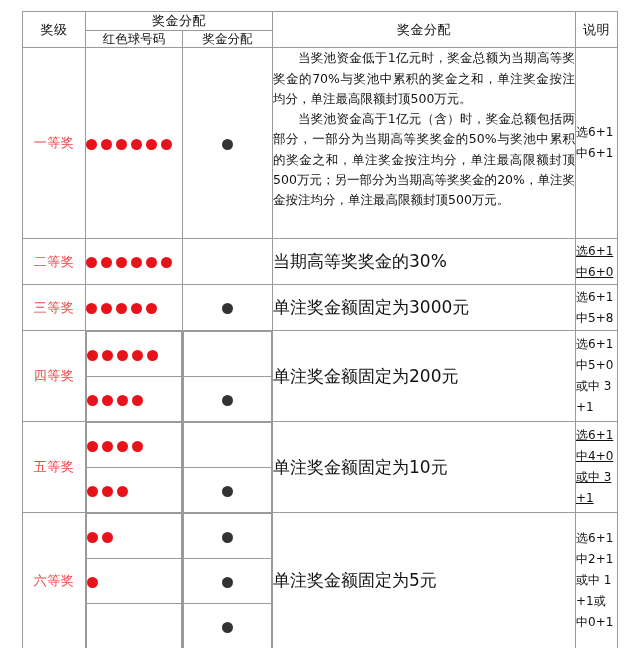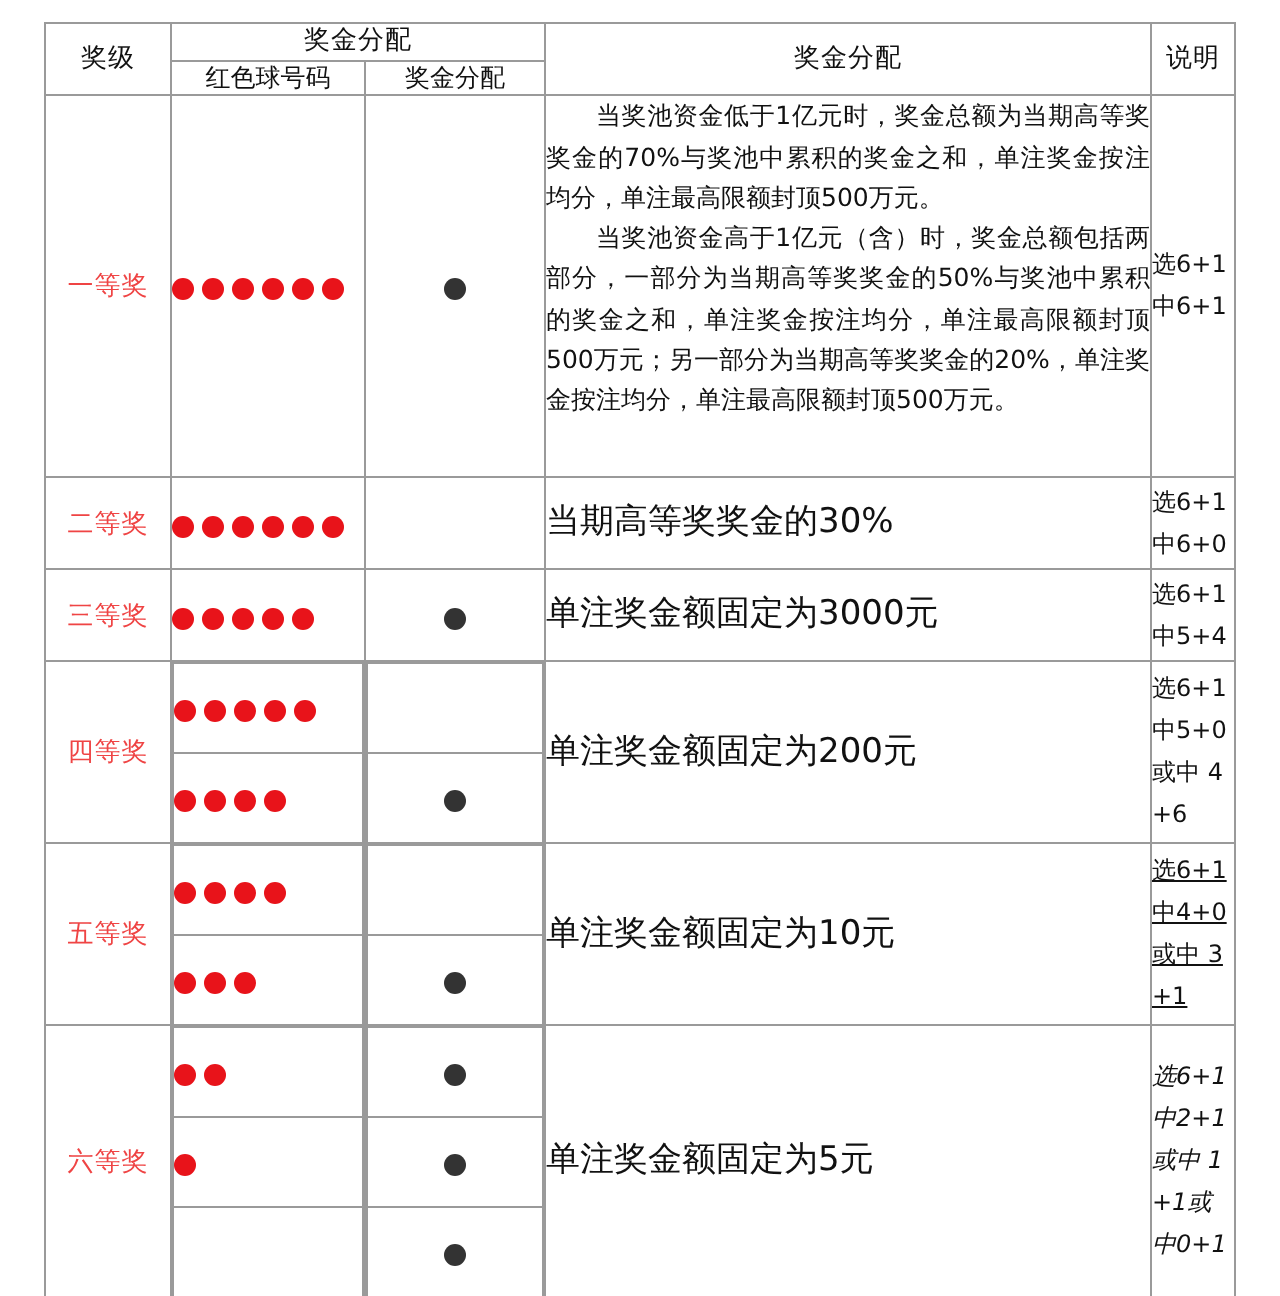--- a/index.html
+++ b/index.html
@@ -171,28 +171,28 @@
             <p>当奖池资金低于1亿元时，奖金总额为当期高等奖奖金的70%与奖池中累积的奖金之和，单注奖金按注均分，单注最高限额封顶500万元。</p>
             <p>当奖池资金高于1亿元（含）时，奖金总额包括两部分，一部分为当期高等奖奖金的50%与奖池中累积的奖金之和，单注奖金按注均分，单注最高限额封顶500万元；另一部分为当期高等奖奖金的20%，单注奖金按注均分，单注最高限额封顶500万元。</p>
           </td>
           <td class="note-cell" style="vertical-align: middle;">选6+1 中6+1</td>
         </tr>
         <tr>
           <td class="grade-cell">二等奖</td>
           <td class="plain-row-red" style="height: 45px;"><span class="ball red"></span><span class="ball red"></span><span class="ball red"></span><span class="ball red"></span><span class="ball red"></span><span class="ball red"></span></td>
           <td class="plain-row-blue"></td>
           <td class="alloc-short">当期高等奖奖金的30%</td>
-          <td class="note-cell" style="vertical-align: middle;">选6+1 中6+0</td>
+          <td class="note-cell" style="vertical-align: middle; text-decoration: underline;">选6+1 中6+0</td>
         </tr>
         <tr>
           <td class="grade-cell">三等奖</td>
           <td class="plain-row-red" style="height: 45px;"><span class="ball red"></span><span class="ball red"></span><span class="ball red"></span><span class="ball red"></span><span class="ball red"></span></td>
           <td class="plain-row-blue"><span class="ball blue"></span></td>
           <td class="alloc-short">单注奖金额固定为3000元</td>
-          <td class="note-cell" style="vertical-align: middle;">选6+1 中5+4</td>
+          <td class="note-cell" style="vertical-align: middle;">选6+1 中5+8</td>
         </tr>
         <tr>
           <td class="grade-cell">四等奖</td>
           <td>
             <table class="split">
               <tbody>
                 <tr>
                   <td class="ballcell-red"><span class="ball red"></span><span class="ball red"></span><span class="ball red"></span><span class="ball red"></span><span class="ball red"></span></td>
                 </tr>
                 <tr>
@@ -207,21 +207,21 @@
                 <tr>
                   <td class="ballcell-blue"></td>
                 </tr>
                 <tr>
                   <td class="ballcell-blue"><span class="ball blue"></span></td>
                 </tr>
               </tbody>
             </table>
           </td>
           <td class="alloc-short">单注奖金额固定为200元</td>
-          <td class="note-cell" style="vertical-align: middle;">选6+1 中5+0 或中 4+6</td>
+          <td class="note-cell" style="vertical-align: middle;">选6+1 中5+0 或中 3+1</td>
         </tr>
         <tr>
           <td class="grade-cell">五等奖</td>
           <td>
             <table class="split">
               <tbody>
                 <tr>
                   <td class="ballcell-red"><span class="ball red"></span><span class="ball red"></span><span class="ball red"></span><span class="ball red"></span></td>
                 </tr>
                 <tr>
@@ -271,18 +271,18 @@
                 <tr>
                   <td class="ballcell-blue"><span class="ball blue"></span></td>
                 </tr>
                 <tr>
                   <td class="ballcell-blue"><span class="ball blue"></span></td>
                 </tr>
               </tbody>
             </table>
           </td>
           <td class="alloc-short">单注奖金额固定为5元</td>
-          <td class="note-cell" style="vertical-align: middle; font-style: italic;">选6+1 中2+1 或中 1+1或 中0+1</td>
+          <td class="note-cell" style="vertical-align: middle;">选6+1 中2+1 或中 1+1或 中0+1</td>
         </tr>
       </tbody>
   </table>
 
 </div>
 
 </body></html>

